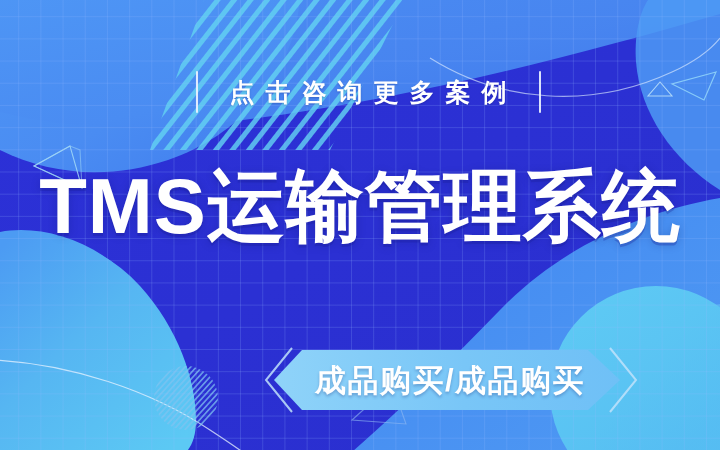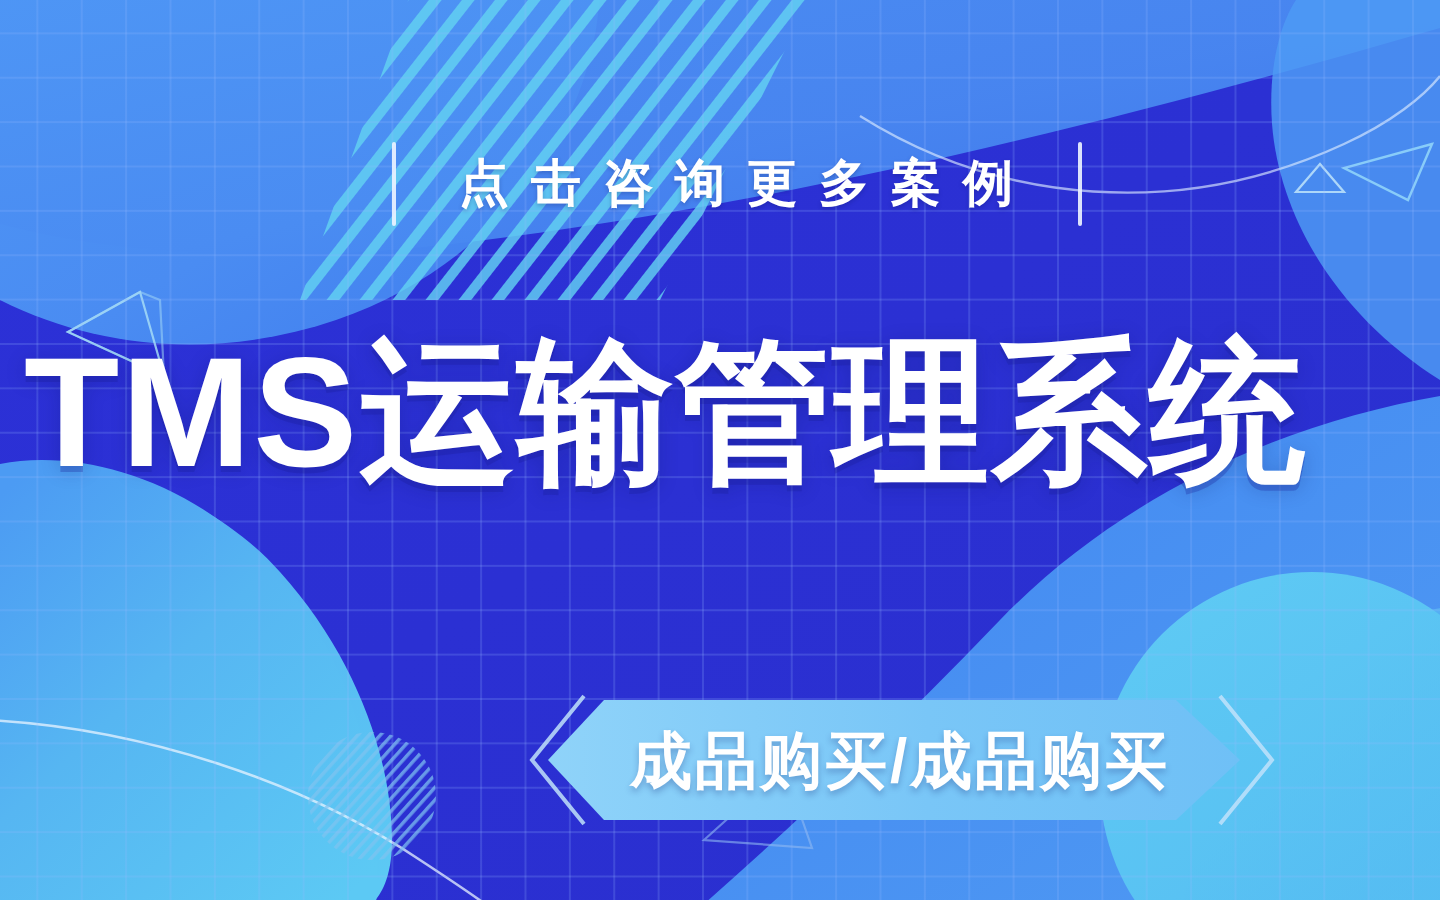--- a/index.html
+++ b/index.html
@@ -28,22 +28,22 @@
   }
   .kbar{width:2px;height:42px;background:#eaf2ff;opacity:.92;border-radius:1px;}
   .kicker-text{
     color:#ffffff;font-size:25px;font-weight:700;letter-spacing:11px;
     text-indent:11px;white-space:nowrap;line-height:1;
     text-shadow:0 1px 2px rgba(10,20,90,.25);
   }
 
   
   .title{
-    position:absolute;left:12px;right:0;top:150px;height:112px;
-    display:flex;align-items:center;
+    position:absolute;left:0;right:0;top:150px;height:112px;
+    display:flex;align-items:center;justify-content:center;
   }
   .title-text{
     color:#ffffff;font-size:78px;font-weight:800;letter-spacing:1px;
     white-space:nowrap;line-height:1;
     text-shadow:0 3px 0 rgba(26,30,150,.28), 0 2px 10px rgba(10,20,90,.22);
   }
 
   
   .banner{
     position:absolute;left:258px;top:344px;width:384px;height:72px;

